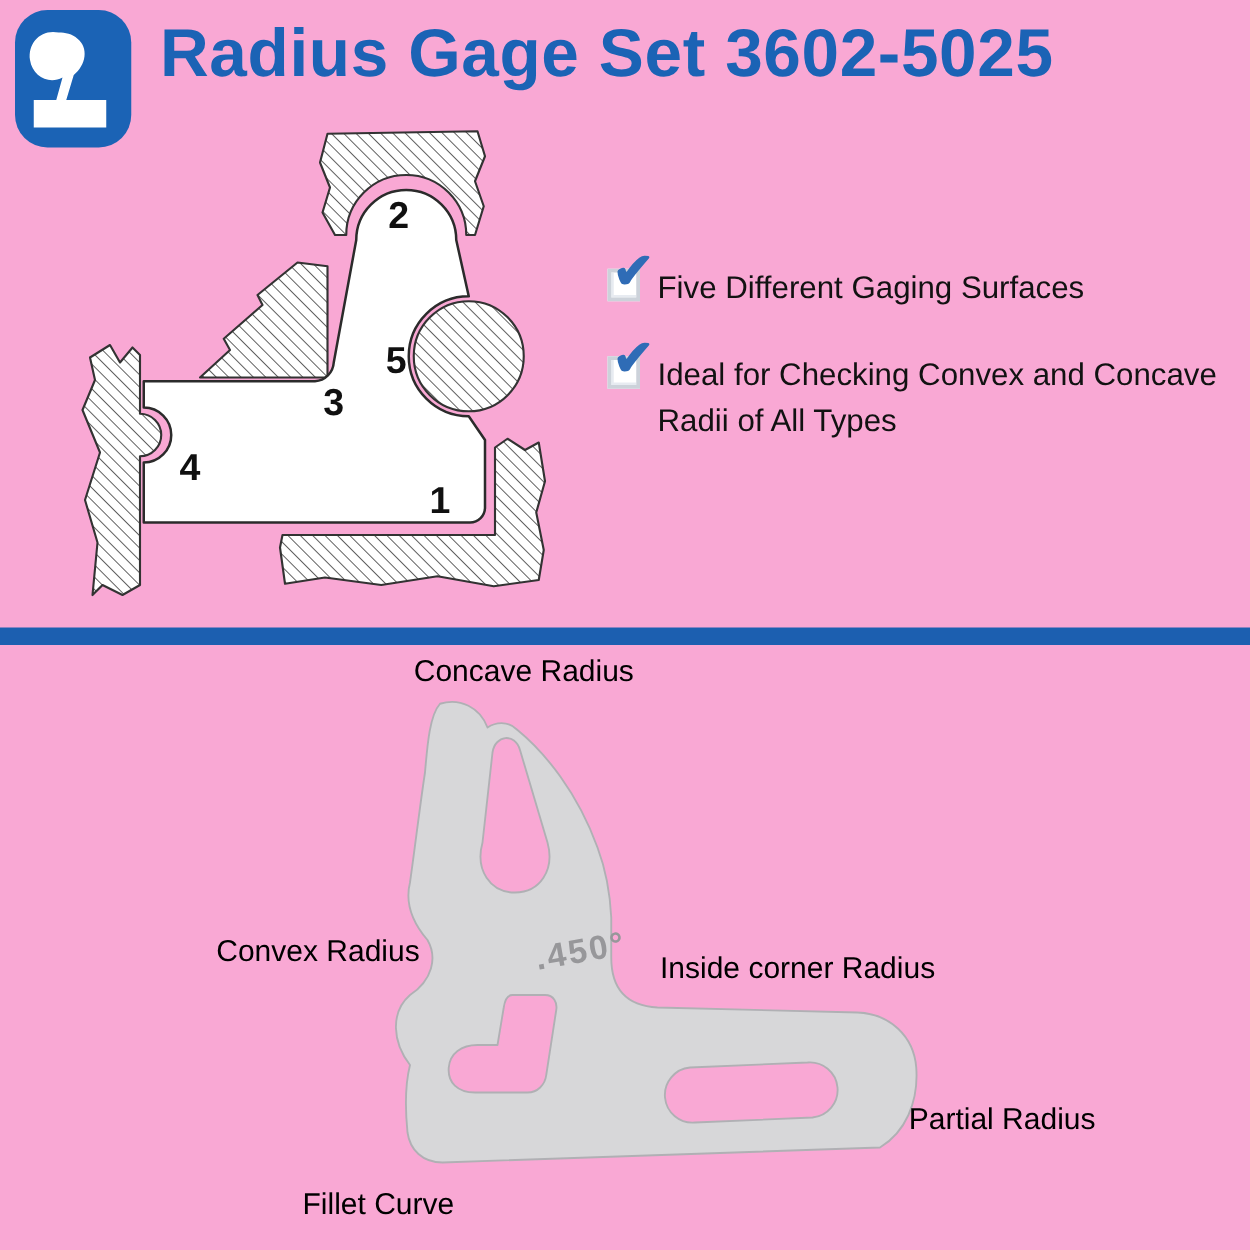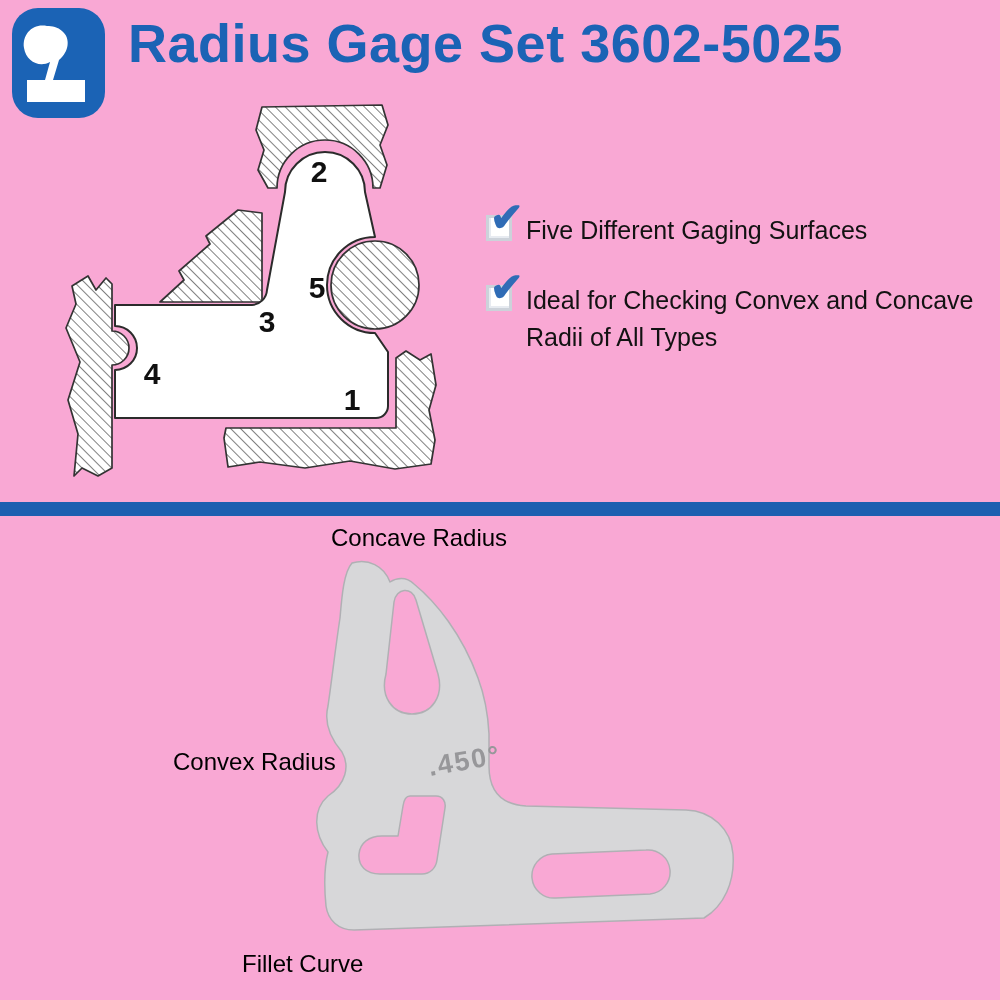--- a/index.html
+++ b/index.html
@@ -186,15 +186,17 @@
          C 52,56 54,34 62,25
          Z
          M 104,64 C 106,50 122,48 126,62 L 148,136 C 154,158 142,176 122,176 C 102,176 90,158 96,136 Z
          M 120,258 L 146,258 C 153,258 156,264 155,270 L 147,322 C 146,330 140,336 132,336 L 90,336 C 76,336 68,328 69,316 C 70,305 79,298 92,298 L 108,298 L 113,268 C 114,261 116,258 120,258 Z
          M 262,316 L 356,312 A 22 22 0 0 1 360,356 L 266,360 A 22 22 0 0 1 262,316 Z"></path>
     <text class="stamp-text" x="140" y="238" transform="rotate(-10 140 238)">.450°</text>
   </svg>
 
   <div class="photo-label lbl-concave">Concave Radius</div>
   <div class="photo-label lbl-convex">Convex Radius</div>
+  <div class="photo-label lbl-inside">Inside corner Radius</div>
+  <div class="photo-label lbl-partial">Partial Radius</div>
   <div class="photo-label lbl-fillet">Fillet Curve</div>
 
 </div>
 
 </body></html>

